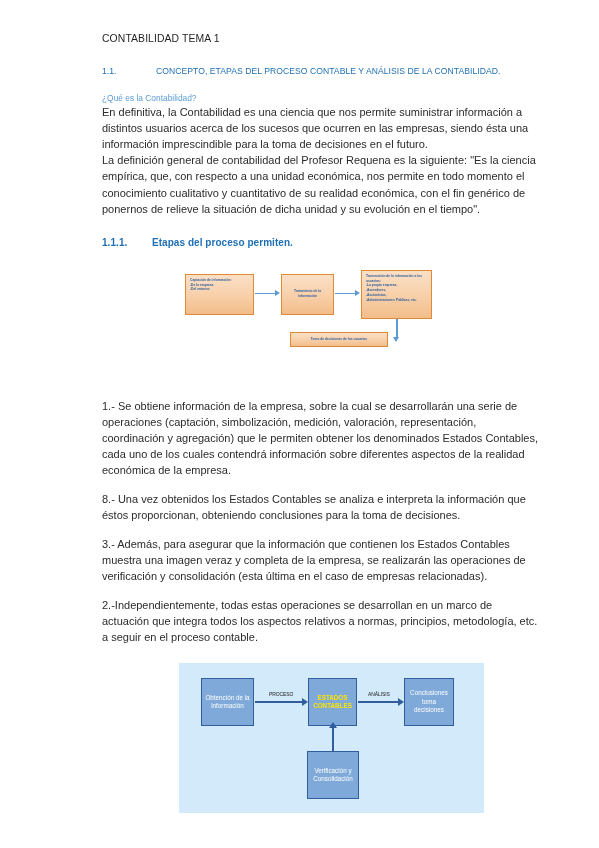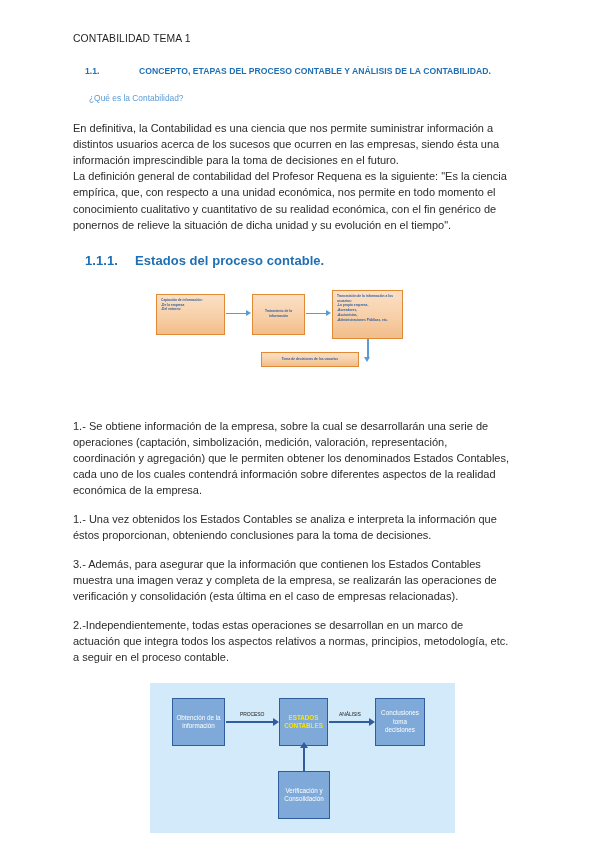--- a/index.html
+++ b/index.html
@@ -16,54 +16,54 @@
   }
   .page {
     position: absolute;
     left: 0; top: 0;
     width: 599px;
     height: 848px;
     background: #ffffff;
   }
   .content {
     position: absolute;
-    left: 73px;
+    left: 102px;
     top: 33px;
     width: 436px;
   }
 
   
   .doc-title {
     font-size: 10.4px;
     color: #231f20;
     letter-spacing: 0.1px;
     margin: 0 0 22px 0;
   }
   .h2 {
     display: flex;
-    margin: 0 0 16px 12px;
+    margin: 0 0 16px 0;
     font-size: 8.6px;
-    font-weight: bold;
+    font-weight: normal;
     color: #1f6fb4;
     letter-spacing: 0.05px;
   }
   .h2 .num { width: 54px; flex: none; }
   .h3 {
     display: flex;
-    margin: 0 0 12px 12px;
-    font-size: 13px;
+    margin: 0 0 12px 0;
+    font-size: 10px;
     font-weight: bold;
     color: #1f6fb4;
     letter-spacing: 0.05px;
   }
   .h3 .num { width: 50px; flex: none; }
   .lead {
     font-size: 8.4px;
     color: #5b9bd5;
-    margin: 16px;
+    margin: 0;
     line-height: 1.46;
   }
   p.body {
     font-size: 11px;
     color: #2b2b2b;
     margin: 0;
     line-height: 1.46;
     text-align: left;
   }
   .gap-md { height: 13px; }
@@ -190,21 +190,21 @@
     </div>
 
     <div class="lead">¿Qué es la Contabilidad?</div>
     <p class="body">En definitiva, la Contabilidad es una ciencia que nos permite suministrar información a distintos usuarios acerca de los sucesos que ocurren en las empresas, siendo ésta una información imprescindible para la toma de decisiones en el futuro.</p>
     <p class="body">La definición general de contabilidad del Profesor Requena es la siguiente: "Es la ciencia empírica, que, con respecto a una unidad económica, nos permite en todo momento el conocimiento cualitativo y cuantitativo de su realidad económica, con el fin genérico de ponernos de relieve la situación de dicha unidad y su evolución en el tiempo".</p>
 
     <div class="gap-lg"></div>
 
     <div class="h3">
       <span class="num">1.1.1.</span>
-      <span>Estados del proceso contable.</span>
+      <span>Etapas del proceso permiten.</span>
     </div>
 
 
     <div class="diagram1">
 
       <div class="d1box" style="left: 0px; top: 4px; width: 69px; height: 41px; white-space: pre-line;">Captación de información:
 -De la empresa
 -Del entorno</div>
 
       <div class="d1arrow" style="left:70px; top:23px; width:20px;"></div>
@@ -222,21 +222,21 @@
       <div class="d1arrow-v" style="left:211px; top:49px; height:18px;"></div>
 
       <div class="d1box center-t" style="left: 105px; top: 62px; width: 98px; height: 15px; display: flex; align-items: center; justify-content: center; white-space: pre-line;">Toma de decisiones de los usuarios</div>
     </div>
 
     <div class="gap-lg"></div>
 
     <div class="gap-md"></div>
     <p class="body">1.- Se obtiene información de la empresa, sobre la cual se desarrollarán una serie de operaciones (captación, simbolización, medición, valoración, representación, coordinación y agregación) que le permiten obtener los denominados Estados Contables, cada uno de los cuales contendrá información sobre diferentes aspectos de la realidad económica de la empresa.</p>
     <div class="gap-md"></div>
-    <p class="body">1.- Una vez obtenidos los Estados Contables se analiza e interpreta la información que éstos proporcionan, obteniendo conclusiones para la toma de decisiones.</p>
+    <p class="body">8.- Una vez obtenidos los Estados Contables se analiza e interpreta la información que éstos proporcionan, obteniendo conclusiones para la toma de decisiones.</p>
     <div class="gap-md"></div>
     <p class="body">3.- Además, para asegurar que la información que contienen los Estados Contables muestra una imagen veraz y completa de la empresa, se realizarán las operaciones de verificación y consolidación (esta última en el caso de empresas relacionadas).</p>
     <div class="gap-md"></div>
     <p class="body">2.-Independientemente, todas estas operaciones se desarrollan en un marco de actuación que integra todos los aspectos relativos a normas, principios, metodología, etc. a seguir en el proceso contable.</p>
 
     <div class="diagram2">
 
       <div class="d2box" style="left: 22px; top: 15px; width: 53px; height: 48px; white-space: pre-line;">Obtención de la información</div>
 
       <div class="d2label" style="left:90px; top:28px;">PROCESO</div>

